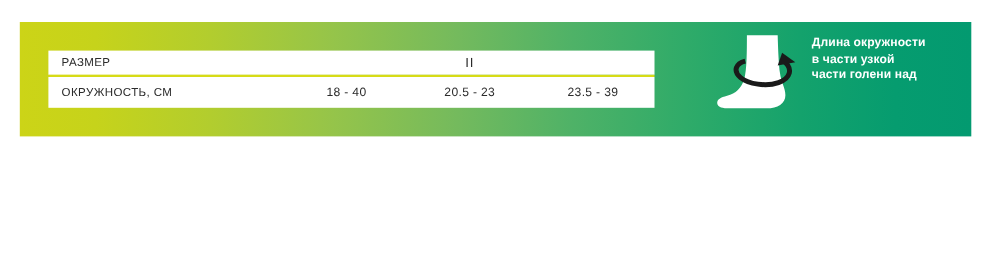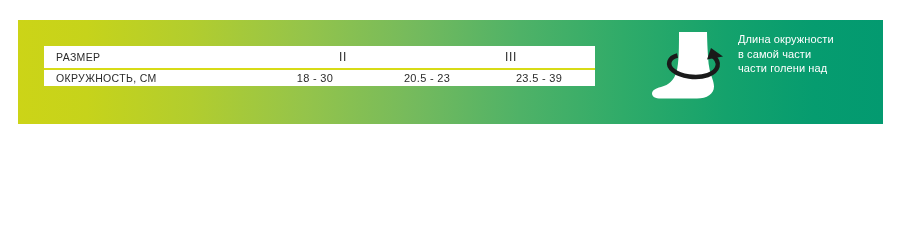--- a/index.html
+++ b/index.html
@@ -30,21 +30,21 @@
     left:26px;top:26px;
     width:551px;
   }
   .row{
     background:#ffffff;
     display:flex;
     align-items:center;
     box-sizing:border-box;
   }
   .row-head{height:22px;}
-  .row-body{height:16px;}
+  .row-body{height:28px;}
   .divider{
     height:2px;
     background:#d7db16;
     width:100%;
   }
   .cell-label{
     width:215px;
     padding-left:12px;
     box-sizing:border-box;
     font-size:10.5px;
@@ -69,42 +69,41 @@
   }
   .foot-wrap svg{display:block;}
   .note{
     position:absolute;
     left:720px;top:12px;
     width:155px;
     color:#ffffff;
     font-size:11px;
     line-height:14.5px;
     letter-spacing:.1px;
-    font-weight:normal;
+    font-weight:bold;
   }
   .note div{white-space:nowrap;}
 </style>
 </head>
 <body>
 
 <div class="banner">
 
   <div class="table">
 
     <div class="row row-head">
       <div class="cell-label">РАЗМЕР</div>
       <div class="cell-val">II</div>
-      <div class="cell-val">III</div>
     </div>
 
     <div class="divider"></div>
 
     <div class="row row-body">
       <div class="cell-label">ОКРУЖНОСТЬ, СМ</div>
-      <div class="cell-val">18 - 30</div>
+      <div class="cell-val">18 - 40</div>
       <div class="cell-val">20.5 - 23</div>
       <div class="cell-val">23.5 - 39</div>
     </div>
 
   </div>
 
   <div class="foot-wrap">
     <svg width="100" height="92" viewBox="0 0 100 92" xmlns="http://www.w3.org/2000/svg">
       <g>
         <path d="M36,4 L64,4 C64,4 64.5,26 66,38 C67.2,47.5 71,52 71,58.5
@@ -117,17 +116,17 @@
                  C72.5,46 60,50.5 46,48.5
                  C32,46.5 24.5,39.5 26.5,33.5
                  C27.5,30.5 30.5,28.5 34.5,27.5"></path>
       </g>
       <polygon points="68,20 80,28.5 64,31.5" fill="#1a1a1a"></polygon>
     </svg>
   </div>
 
   <div class="note">
     <div>Длина окружности</div>
-    <div>в самой части</div>
+    <div>в части узкой</div>
     <div>части голени над</div>
   </div>
 
 </div>
 
 </body></html>

